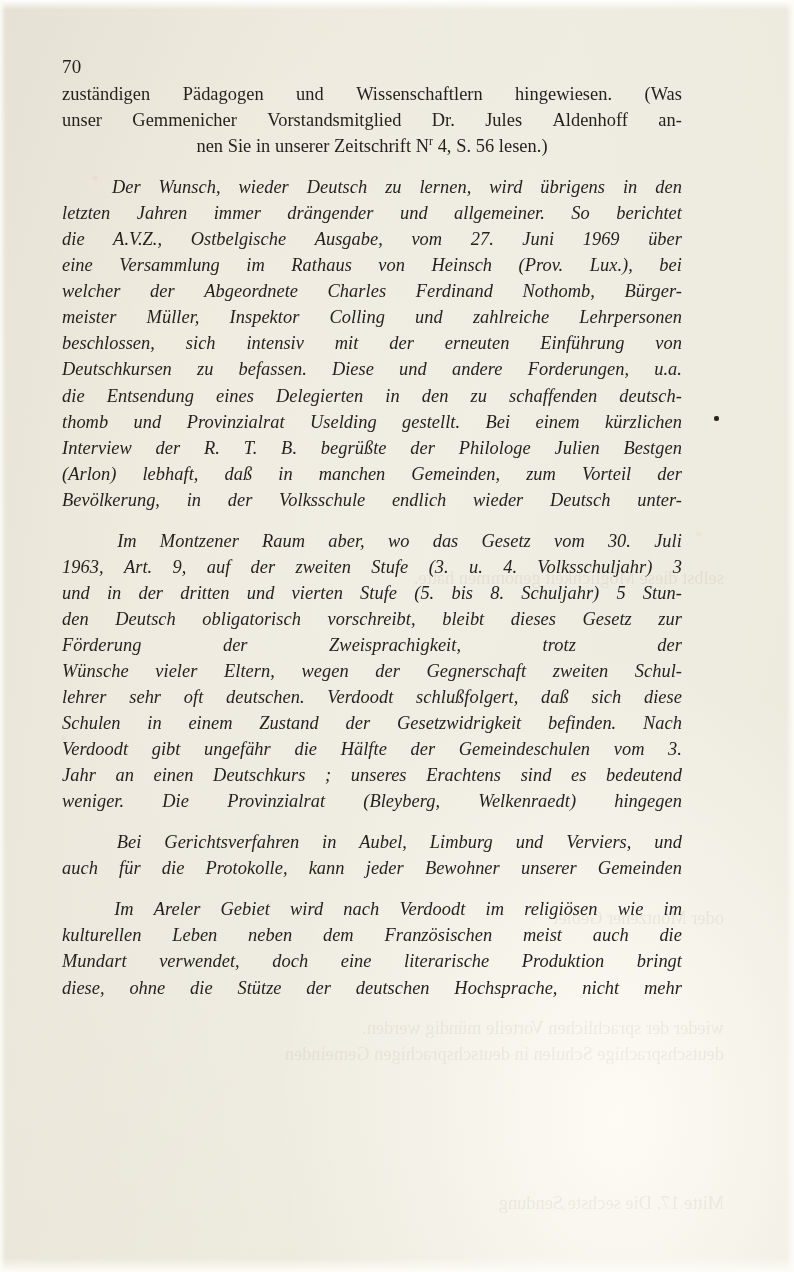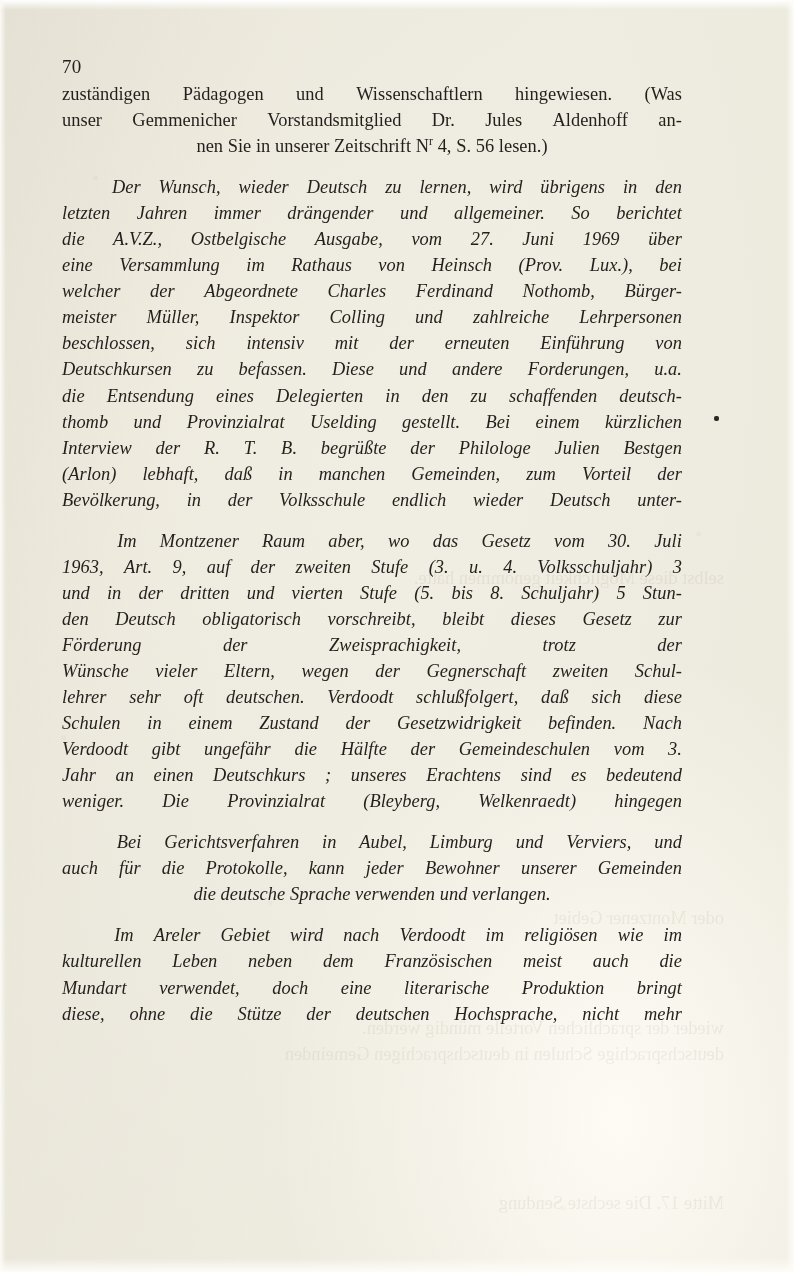--- a/index.html
+++ b/index.html
@@ -179,21 +179,20 @@
       <span class="ln just"><span>lehrer</span><span>sehr</span><span>oft</span><span>deutschen.</span><span>Verdoodt</span><span>schlußfolgert,</span><span>daß</span><span>sich</span><span>diese</span></span>
       <span class="ln just"><span>Schulen</span><span>in</span><span>einem</span><span>Zustand</span><span>der</span><span>Gesetzwidrigkeit</span><span>befinden.</span><span>Nach</span></span>
       <span class="ln just"><span>Verdoodt</span><span>gibt</span><span>ungefähr</span><span>die</span><span>Hälfte</span><span>der</span><span>Gemeindeschulen</span><span>vom</span><span>3.</span></span>
       <span class="ln just"><span>Jahr</span><span>an</span><span>einen</span><span>Deutschkurs</span><span>;</span><span>unseres</span><span>Erachtens</span><span>sind</span><span>es</span><span>bedeutend</span></span>
       <span class="ln just"><span>weniger.</span><span>Die</span><span>Provinzialrat</span><span>(Bleyberg,</span><span>Welkenraedt)</span><span>hingegen</span></span>
     </p>
 
     <p class="para spaced">
       <span class="ln just indent"><span>Bei</span><span>Gerichtsverfahren</span><span>in</span><span>Aubel,</span><span>Limburg</span><span>und</span><span>Verviers,</span><span>und</span></span>
       <span class="ln just"><span>auch</span><span>für</span><span>die</span><span>Protokolle,</span><span>kann</span><span>jeder</span><span>Bewohner</span><span>unserer</span><span>Gemeinden</span></span>
-      <span class="ln last"><span>die deutsche Sprache verwenden und verlangen.</span></span>
     </p>
 
 
     <p class="para spaced">
       <span class="ln just indent"><span>Im</span><span>Areler</span><span>Gebiet</span><span>wird</span><span>nach</span><span>Verdoodt</span><span>im</span><span>religiösen</span><span>wie</span><span>im</span></span>
       <span class="ln just"><span>kulturellen</span><span>Leben</span><span>neben</span><span>dem</span><span>Französischen</span><span>meist</span><span>auch</span><span>die</span></span>
       <span class="ln just"><span>Mundart</span><span>verwendet,</span><span>doch</span><span>eine</span><span>literarische</span><span>Produktion</span><span>bringt</span></span>
       <span class="ln just"><span>diese,</span><span>ohne</span><span>die</span><span>Stütze</span><span>der</span><span>deutschen</span><span>Hochsprache,</span><span>nicht</span><span>mehr</span></span>
     </p>
 

